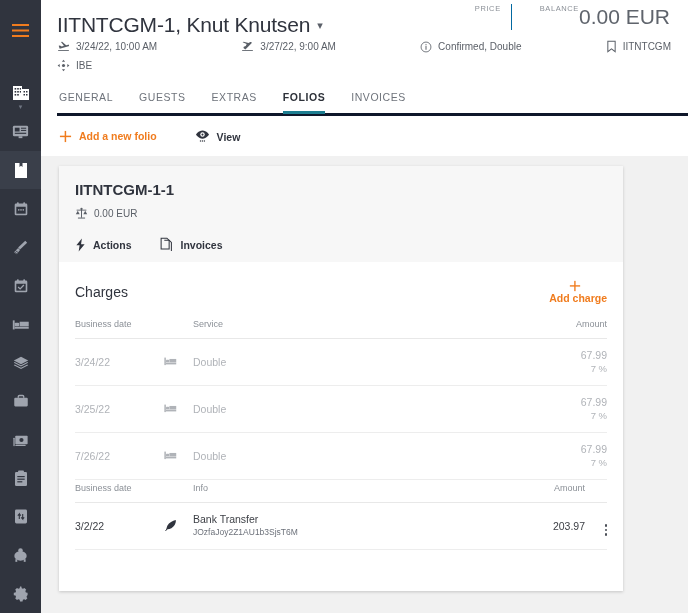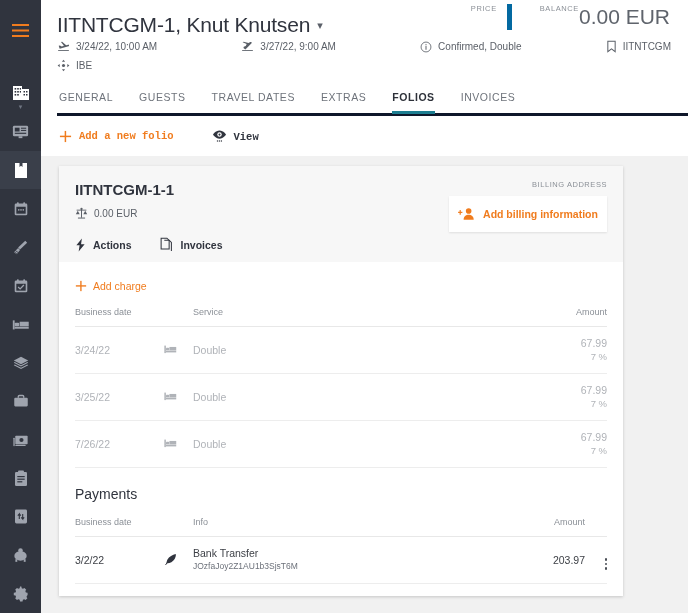--- a/index.html
+++ b/index.html
@@ -103,21 +103,21 @@
     padding-top: 0px;
   }
   .total-block {
     text-align: right;
     padding: 0 10px;
     display: flex;
     flex-direction: row;
     justify-content: flex-start;
   }
   .total-block + .total-block {
-    border-left: 5px solid #0369a1;
+    border-left: 1px solid #0369a1;
     padding-left: 28px;
   }
   .total-label {
     font-size: 7.5px;
     letter-spacing: 0.6px;
     color: #8b9097;
     text-transform: uppercase;
     line-height: 10px;
     margin-bottom: 2px;
   }
@@ -178,21 +178,20 @@
     align-items: center;
     padding: 13px 0 13px 18px;
     background: #ffffff;
   }
   .act {
     display: flex;
     align-items: center;
     font-size: 10.5px;
     font-weight: bold;
     margin-right: 38px;
-    font-family: Liberation Mono, monospace;
   }
   .act svg { margin-right: 7px; }
   .act.orange { color: #f07c1e; }
   .act.dark { color: #30343e; align-items: flex-end; }
 
   
   .content {
     flex: 1;
     background: #f1f1f1;
     padding: 10px 0 0 0;
@@ -276,22 +275,23 @@
   }
   .sect-title {
     font-size: 14px;
     color: #30343e;
     flex: 1;
   }
   .add-link {
     display: flex;
     align-items: center;
     font-size: 10.5px;
-    font-weight: normal;
+    font-weight: bold;
     color: #f07c1e;
+    flex-direction: column;
   }
   .add-link svg { margin-right: 6px; }
 
   table.grid {
     width: 100%;
     border-collapse: collapse;
     table-layout: fixed;
   }
   table.grid th {
     font-size: 9px;
@@ -547,21 +547,20 @@
               <circle cx="8" cy="8" r="1.9"></circle>
             </g>
           </svg>
           <span>IBE</span>
         </div>
       </div>
 
       <div class="tabs">
         <div class="tab">GENERAL</div>
         <div class="tab">GUESTS</div>
-        <div class="tab">TRAVEL DATES</div>
         <div class="tab">EXTRAS</div>
         <div class="tab active">FOLIOS</div>
         <div class="tab">INVOICES</div>
       </div>
     </header>
 
     <div class="actionbar">
       <div class="act orange">
         <svg width="13" height="13" viewBox="0 0 14 14">
           <rect x="6.1" y="1" width="1.6" height="12" fill="#f07c1e"></rect>
@@ -610,37 +609,26 @@
               </div>
               <div class="folio-act">
                 <svg width="14" height="15" viewBox="0 0 15 16">
                   <path d="M1.2 1.2 h6.2 l2.4 2.4 v9.2 h-8.6 z" fill="none" stroke="#30343e" stroke-width="1.1"></path>
                   <path d="M4.6 3.4 h5.2 l2.4 2.4 v9.2" fill="none" stroke="#30343e" stroke-width="1.1"></path>
                 </svg>
                 <span>Invoices</span>
               </div>
             </div>
           </div>
-          <div class="billing">
-            <div class="billing-label">BILLING ADDRESS</div>
-            <div class="billing-btn">
-              <svg width="17" height="14" viewBox="0 0 18 15">
-                <circle cx="11.3" cy="4.3" r="3" fill="#f07c1e"></circle>
-                <path d="M5.9 13.6 c0 -3.1 2.4 -5.2 5.4 -5.2 s5.4 2.1 5.4 5.2 z" fill="#f07c1e"></path>
-                <rect x="1.6" y="3.3" width="1.3" height="5" fill="#f07c1e"></rect>
-                <rect x="0" y="5.1" width="4.6" height="1.3" fill="#f07c1e"></rect>
-              </svg>
-              <span>Add billing information</span>
-            </div>
-          </div>
         </div>
 
         <div class="folio-body">
 
           <div class="sect-head">
+            <div class="sect-title">Charges</div>
             <div class="add-link">
               <svg width="12" height="12" viewBox="0 0 14 14">
                 <rect x="6.1" y="1" width="1.6" height="12" fill="#f07c1e"></rect>
                 <rect x="1" y="6.1" width="12" height="1.6" fill="#f07c1e"></rect>
               </svg>
               <span>Add charge</span>
             </div>
           </div>
 
           <table class="grid">
@@ -697,23 +685,20 @@
                 </td>
                 <td>Double</td>
                 <td class="amt">
                   <div>67.99</div>
                   <div class="tax">7 %</div>
                 </td>
               </tr>
             </tbody>
           </table>
 
-          <div class="sect-head">
-            <div class="sect-title">Payments</div>
-          </div>
 
           <table class="grid">
             <thead>
               <tr>
                 <th class="col-date">Business date</th>
                 <th class="col-icon"></th>
                 <th>Info</th>
                 <th class="col-amt right">Amount</th>
                 <th class="col-kebab"></th>
               </tr>

